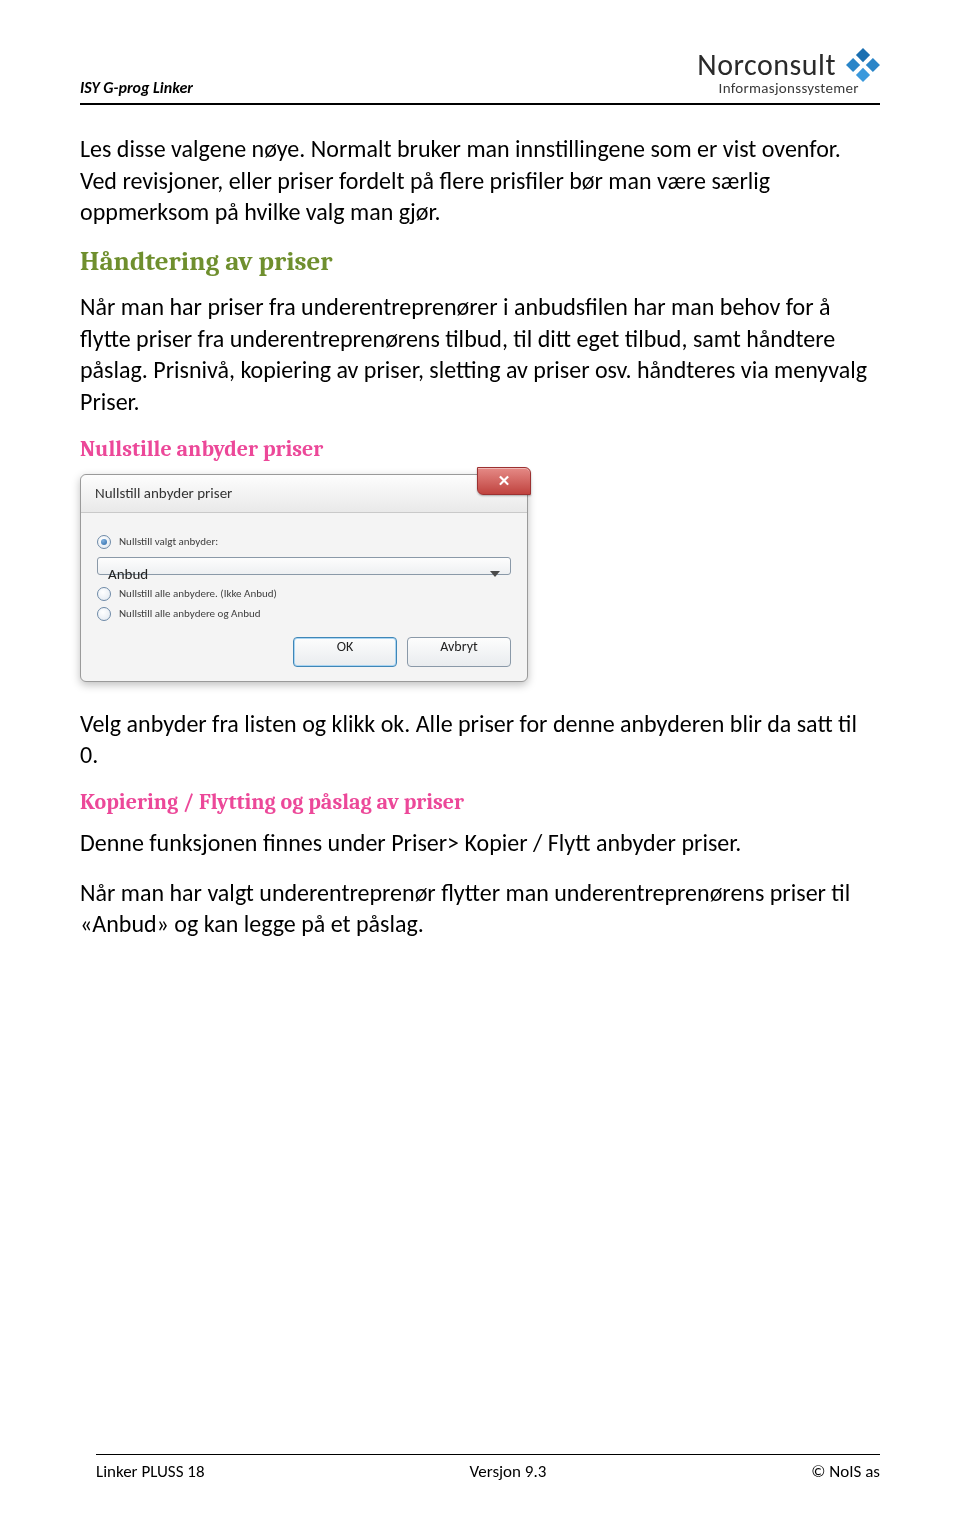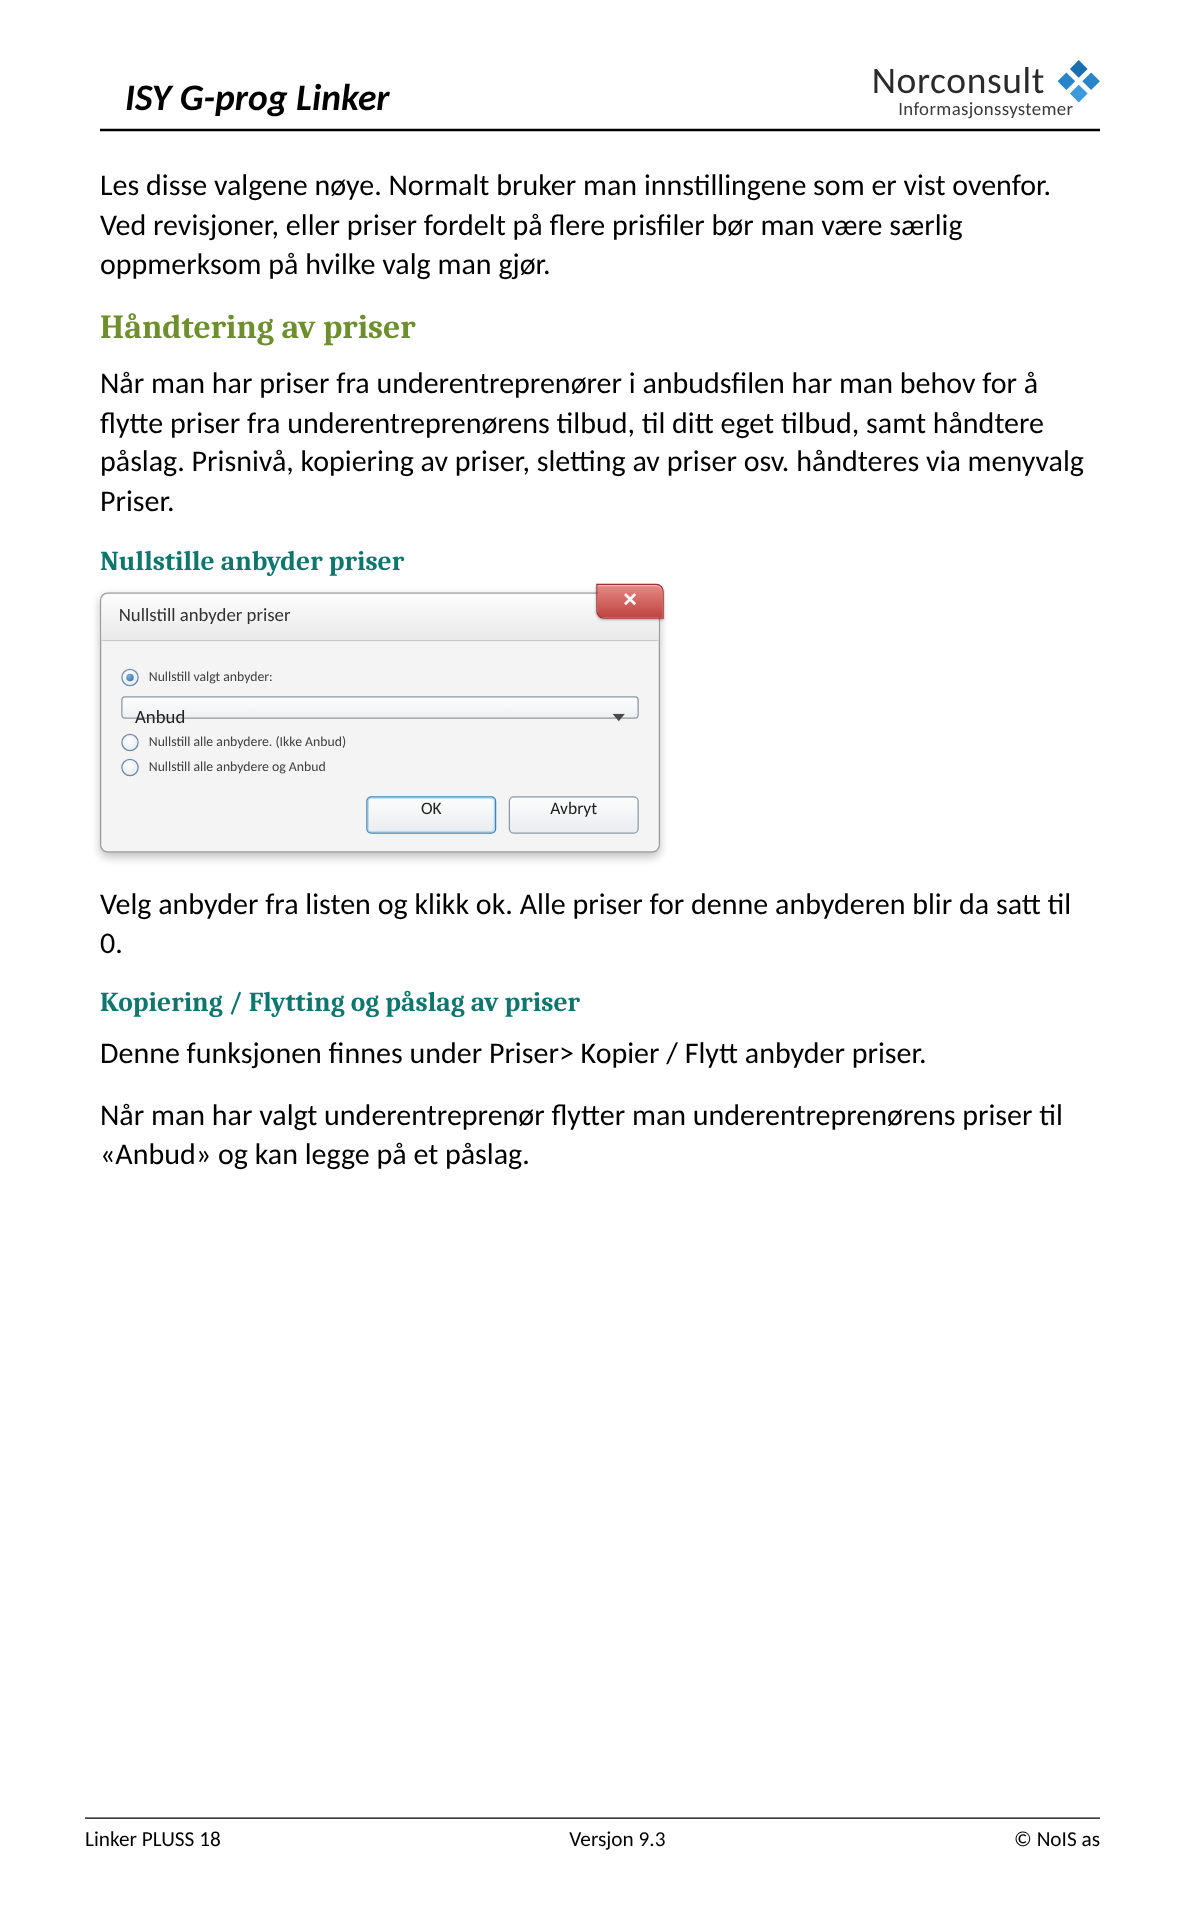--- a/index.html
+++ b/index.html
@@ -1,50 +1,50 @@
 <!DOCTYPE html>
 <html><head>
 <meta charset="utf-8">
 <style>
   * { box-sizing: border-box; margin: 0; padding: 0; }
   html, body { width: 960px; height: 1532px; background: #fff; font-family: "Calibri", "Segoe UI", Arial, sans-serif; color: #000; }
   .page { position: relative; width: 960px; height: 1532px; padding: 46px 80px 60px 80px; }
 
   
   .hdr { display: flex; justify-content: space-between; align-items: flex-end; border-bottom: 2px solid #000; padding-bottom: 6px; margin-bottom: 28px; }
-  .hdr-left { font-weight: 700; font-size: 30px; font-style: italic; margin-left: 20px; }
+  .hdr-left { font-weight: 700; font-size: 16px; font-style: italic; }
   .hdr-right { text-align: center; }
   .brand-line1 { font-size: 30px; font-weight: 400; letter-spacing: 0.5px; color: #2a2a2a; display: flex; align-items: center; justify-content: flex-end; }
   .brand-line2 { font-size: 15px; color: #3a3a3a; margin-top: -4px; letter-spacing: 0.3px; }
   .logo-diamond { display: inline-block; margin-left: 10px; }
   .logo-diamond svg { display: block; }
 
   
   .body-p { font-size: 24px; line-height: 1.32; margin-bottom: 18px; }
   .h-green { font-family: "Cambria", Georgia, serif; color: #6f8f2e; font-size: 27px; font-weight: 700; margin: 10px 0 14px; }
-  .h-blue { font-family: "Cambria", Georgia, serif; color: #0f766e; font-size: 22px; font-weight: 700; margin: 6px 0 12px; }
+  .h-blue { font-family: "Cambria", Georgia, serif; color: #ec4899; font-size: 22px; font-weight: 700; margin: 6px 0 12px; }
 
   
   .dialog { width: 448px; border: 1px solid #9a9a9a; border-radius: 6px; background: #f4f4f4; box-shadow: 0 3px 8px rgba(0,0,0,0.25); margin-bottom: 26px; overflow: visible; position: relative; }
   .dialog-title { position: relative; height: 38px; background: linear-gradient(#fdfdfd, #e9e9e9); border-bottom: 1px solid #c9c9c9; border-radius: 6px 6px 0 0; display: flex; align-items: center; padding-left: 14px; font-size: 15px; color: #333; }
   .close-btn { position: absolute; right: -4px; top: -8px; width: 54px; height: 28px; border-radius: 0 6px 0 6px; background: linear-gradient(#e58a86, #c0433f); border: 1px solid #9c3131; display: flex; align-items: center; justify-content: center; box-shadow: inset 0 1px 0 rgba(255,255,255,0.4), 0 1px 2px rgba(0,0,0,0.3); }
   .close-x { color: #fff; font-weight: 700; font-size: 15px; }
   .dialog-body { padding: 16px 16px 14px 16px; }
   .radio-row { display: flex; align-items: center; font-size: 11px; color: #404040; margin: 6px 0; }
   .radio { width: 14px; height: 14px; border: 1px solid #6e8aa7; border-radius: 50%; margin-right: 8px; background: radial-gradient(circle at 40% 35%, #fff, #dfe7ef); position: relative; flex-shrink: 0; }
   .radio.checked::after { content: ""; position: absolute; left: 3px; top: 3px; width: 6px; height: 6px; border-radius: 50%; background: radial-gradient(circle at 35% 30%, #7fb0df, #2d6aa8); }
   .dropdown { width: 100%; height: 16px; border: 1px solid #8a99a8; border-radius: 3px; background: linear-gradient(#fdfdfd, #eef0f2); margin: 8px 0 12px; display: flex; align-items: center; justify-content: space-between; padding: 16px 6px 0 10px; font-size: 15px; color: #222; }
   .dd-arrow { width: 18px; height: 18px; display: flex; align-items: center; justify-content: center; }
   .dd-arrow svg { display: block; }
   .btn-row { display: flex; justify-content: flex-end; gap: 10px; margin-top: 16px; }
   .dbtn { min-width: 104px; height: 30px; border: 1px solid #8a99a8; border-radius: 4px; background: linear-gradient(#fdfdfd, #e9ecef); font-size: 14px; color: #222; display: flex; justify-content: center; }
   .dbtn.default { border: 1px solid #3f86b7; box-shadow: 0 0 0 1px #a9d5f2 inset; }
 
   
-  .ftr { position: absolute; left: 68px; right: 80px; bottom: 50px; border-top: 1.5px solid #000; padding-top: 6px; display: flex; justify-content: space-between; font-size: 17px; gap: 29px; }
+  .ftr { position: absolute; left: 96px; right: 80px; bottom: 50px; border-top: 1.5px solid #000; padding-top: 6px; display: flex; justify-content: space-between; font-size: 17px; gap: 29px; }
 </style>
 </head>
 <body>
 
 <div class="page">
 
   <div class="hdr">
     <div class="hdr-left">ISY G-prog Linker</div>
     <div class="hdr-right">
       <div class="brand-line1">

